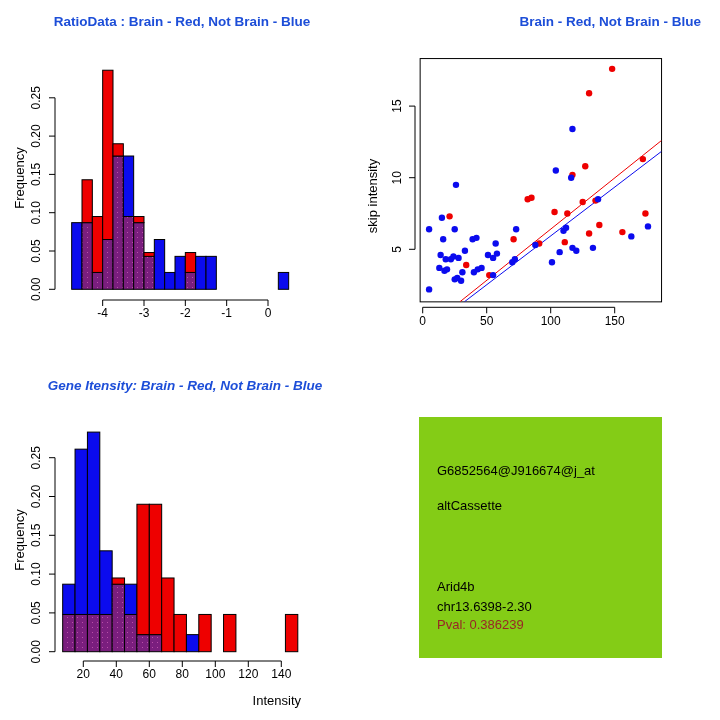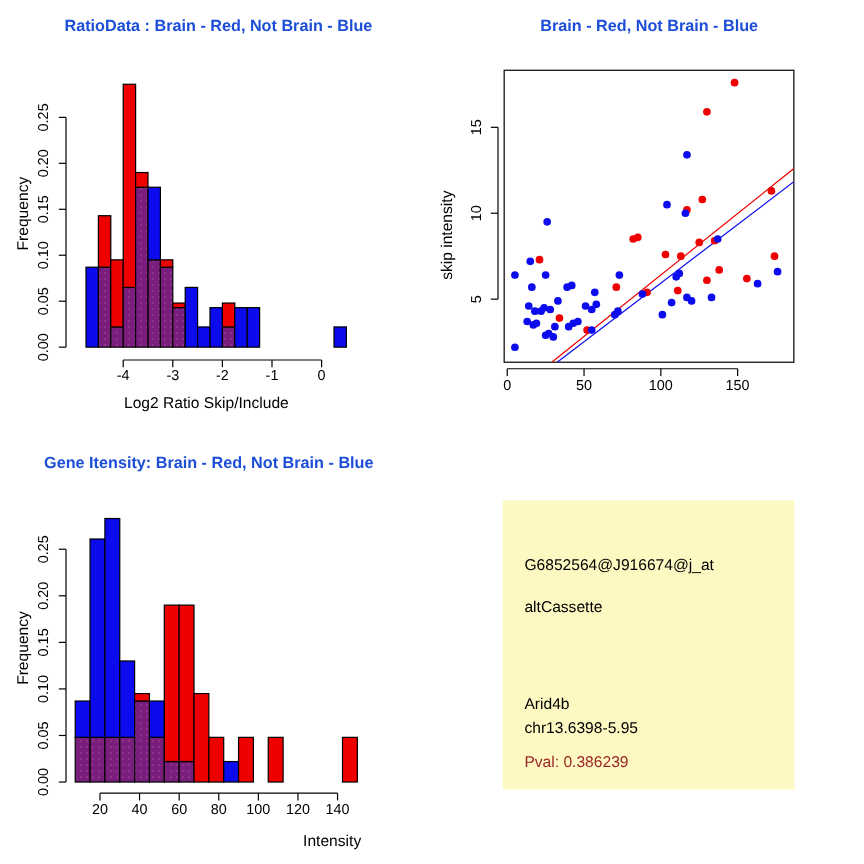--- a/index.html
+++ b/index.html
@@ -218,31 +218,30 @@
         <rect x="161.675" y="577.98" width="12.375" height="73.72000000000003" fill="#EE0000" stroke="#000" stroke-width="1"></rect>
         <rect x="174.05" y="614.452" width="12.375" height="37.24800000000005" fill="#EE0000" stroke="#000" stroke-width="1"></rect>
         <rect x="186.425" y="634.628" width="12.375" height="17.072000000000003" fill="#0B0BEE" stroke="#000" stroke-width="1"></rect>
         <rect x="198.8" y="614.452" width="12.375" height="37.24800000000005" fill="#EE0000" stroke="#000" stroke-width="1"></rect>
         <rect x="223.55" y="614.452" width="12.375" height="37.24800000000005" fill="#EE0000" stroke="#000" stroke-width="1"></rect>
         <rect x="285.425" y="614.452" width="12.375" height="37.24800000000005" fill="#EE0000" stroke="#000" stroke-width="1"></rect>
       </g>
     </svg>
 
   <div class="ptitle" style="left:22px;top:14px;width:320px;">RatioData : Brain - Red, Not Brain - Blue</div>
-  <div class="ptitle" style="left:381px;top:14px;width:320px;">Brain - Red, Not Brain - Blue</div>
-  <div class="ptitle" style="left:14px;top:378px;width:320px;">Gene Itensity: Brain - Red, Not Brain - Blue</div>
-
-  <div class="axlab" style="left:52px;top:328px;width:240px;">Log2 Ratio Skip/Include</div>
+  <div class="ptitle" style="left:381px;top:14px;width:320px;text-align:right;">Brain - Red, Not Brain - Blue</div>
+  <div class="ptitle" style="left:25px;top:378px;width:320px;font-style:italic;">Gene Itensity: Brain - Red, Not Brain - Blue</div>
+
   <div class="ylab" style="left:19px;top:178px;">Frequency</div>
 
   <div class="ylab" style="left:372px;top:196px;">skip intensity</div>
 
   <div class="axlab" style="left:61px;top:693px;width:240px;text-align:right;">Intensity</div>
   <div class="ylab" style="left:19px;top:540px;">Frequency</div>
 
-  <div id="infobox" style="background: #fef9c3;">
+  <div id="infobox" style="background: #84cc16;">
     <div class="infoline" style="top:46px;">G6852564@J916674@j_at</div>
     <div class="infoline" style="top:81px;">altCassette</div>
     <div class="infoline" style="top:136px;margin-top:26px;">Arid4b</div>
-    <div class="infoline" style="top:182px;">chr13.6398-5.95</div>
-    <div class="infoline" style="top: 210px; color: rgb(153, 38, 38);">Pval: 0.386239</div>
+    <div class="infoline" style="top:182px;">chr13.6398-2.30</div>
+    <div class="infoline" style="top: 200px; color: rgb(153, 38, 38);">Pval: 0.386239</div>
   </div>
 </div>
 
 </body></html>

